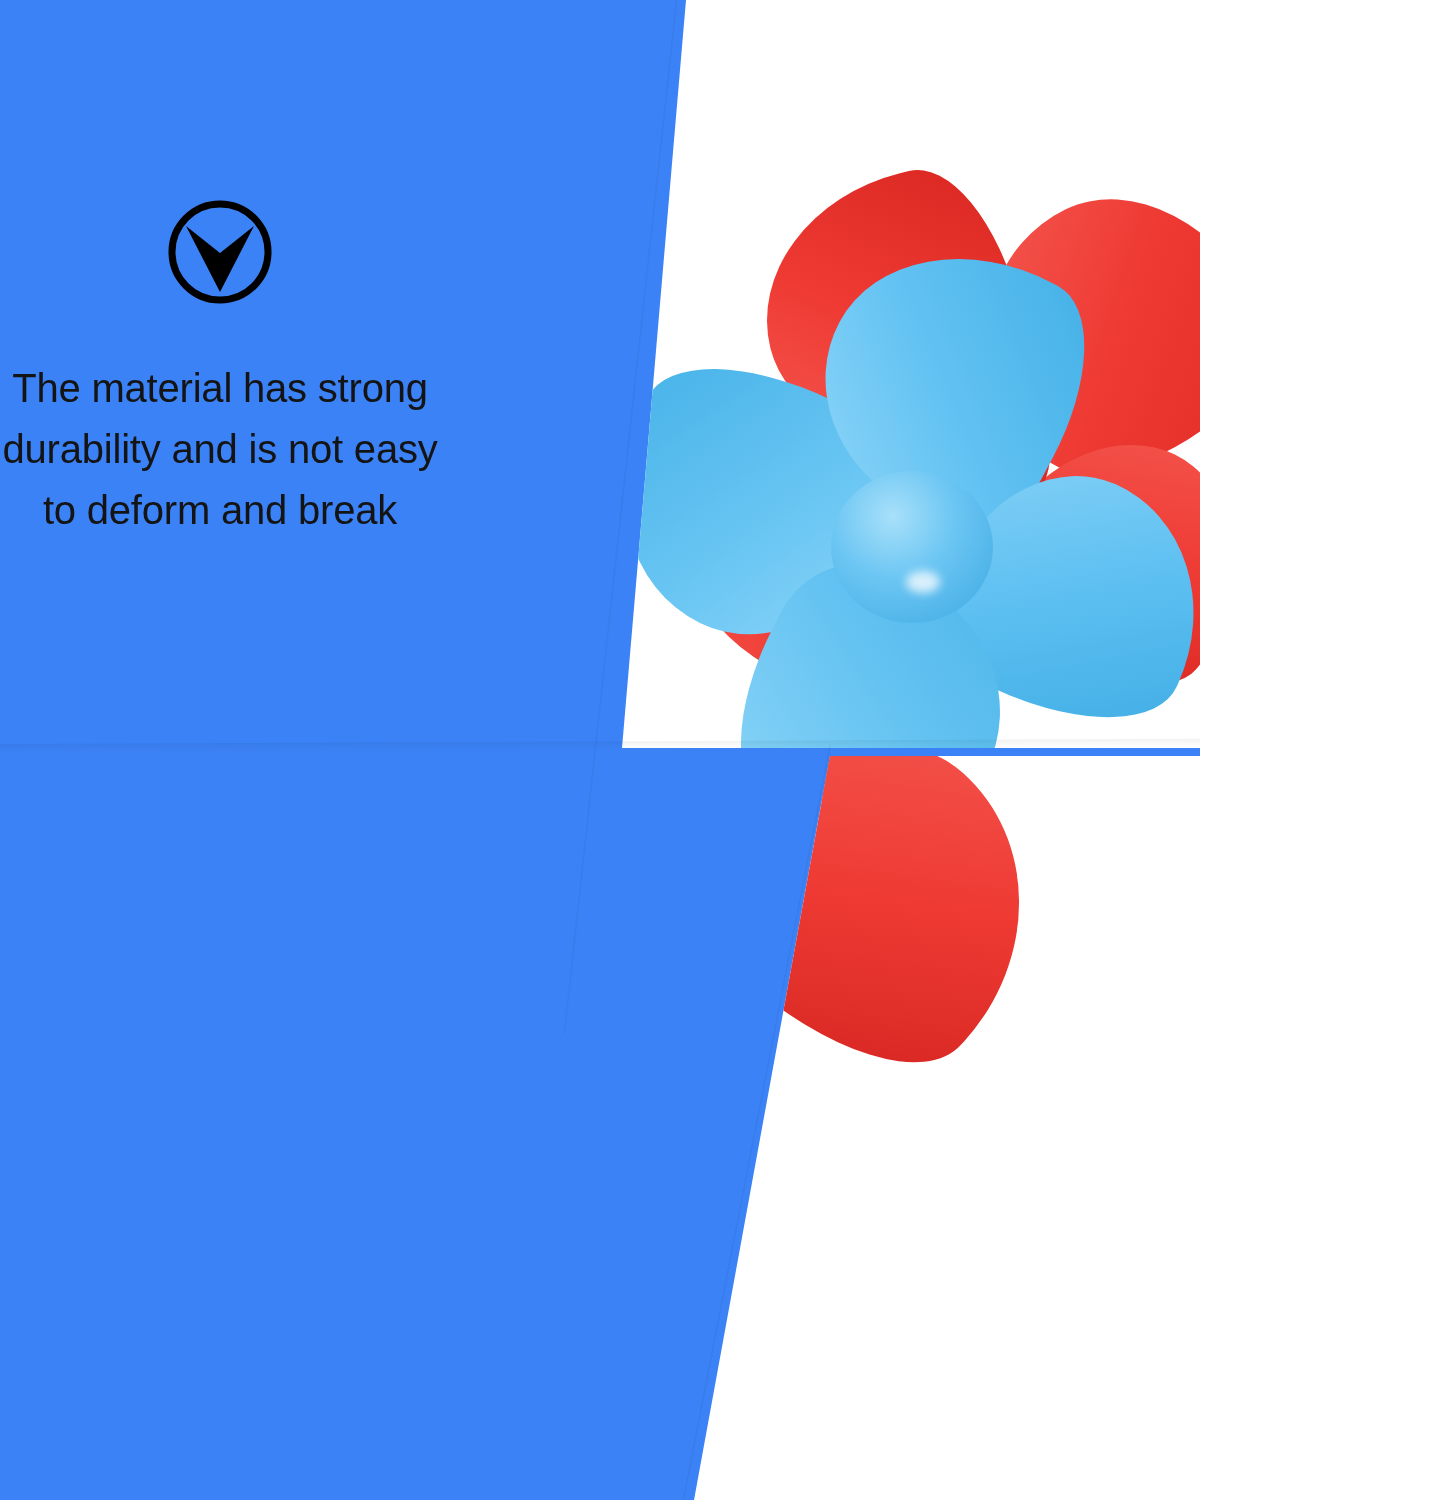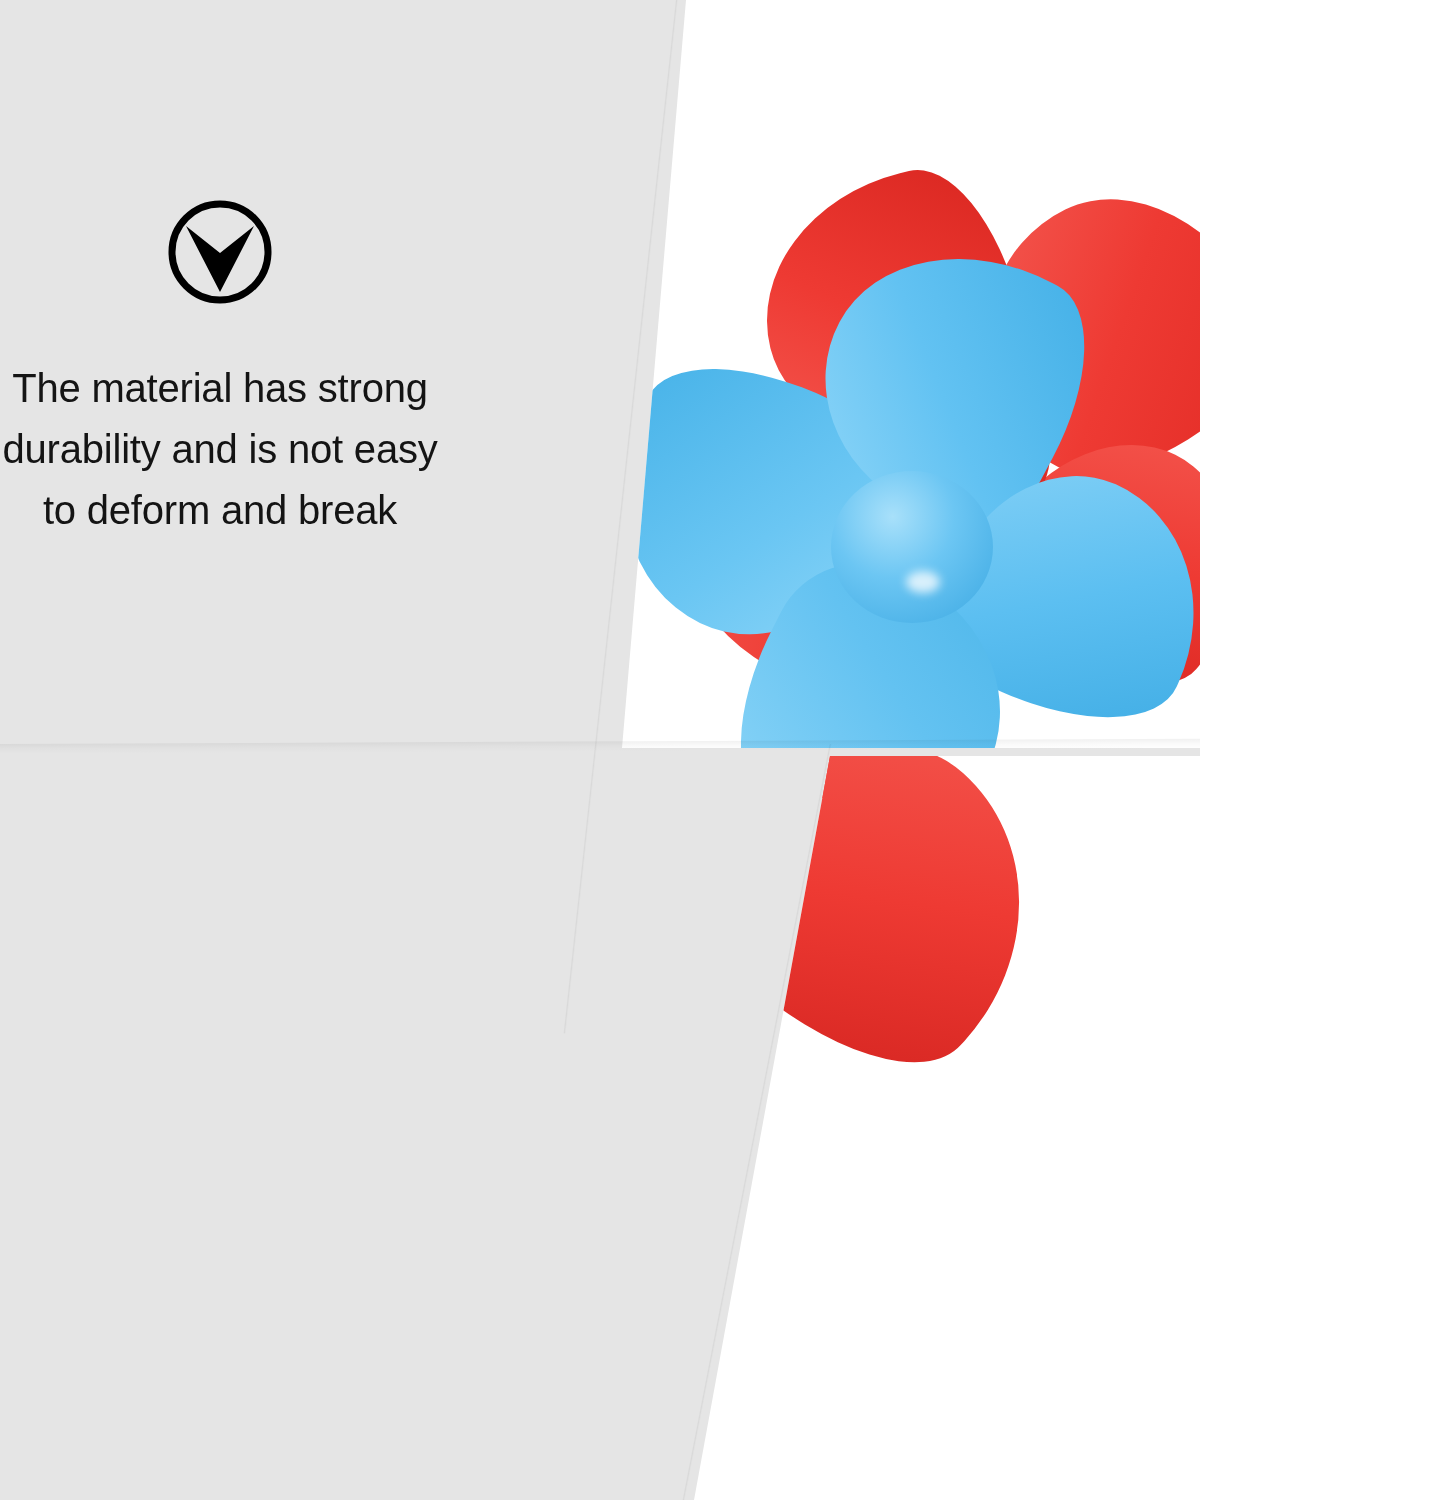--- a/index.html
+++ b/index.html
@@ -8,21 +8,21 @@
     padding: 0;
     background: #ffffff;
   }
   body {
     font-family: "Liberation Sans", sans-serif;
   }
   .page {
     position: relative;
     width: 1200px;
     height: 1500px;
-    background: #e5e5e5;
+    background: #3b82f6;
     overflow: hidden;
   }
 
   
   .panel {
     position: absolute;
     overflow: hidden;
     background: #ffffff;
   }
   .panel-top {

